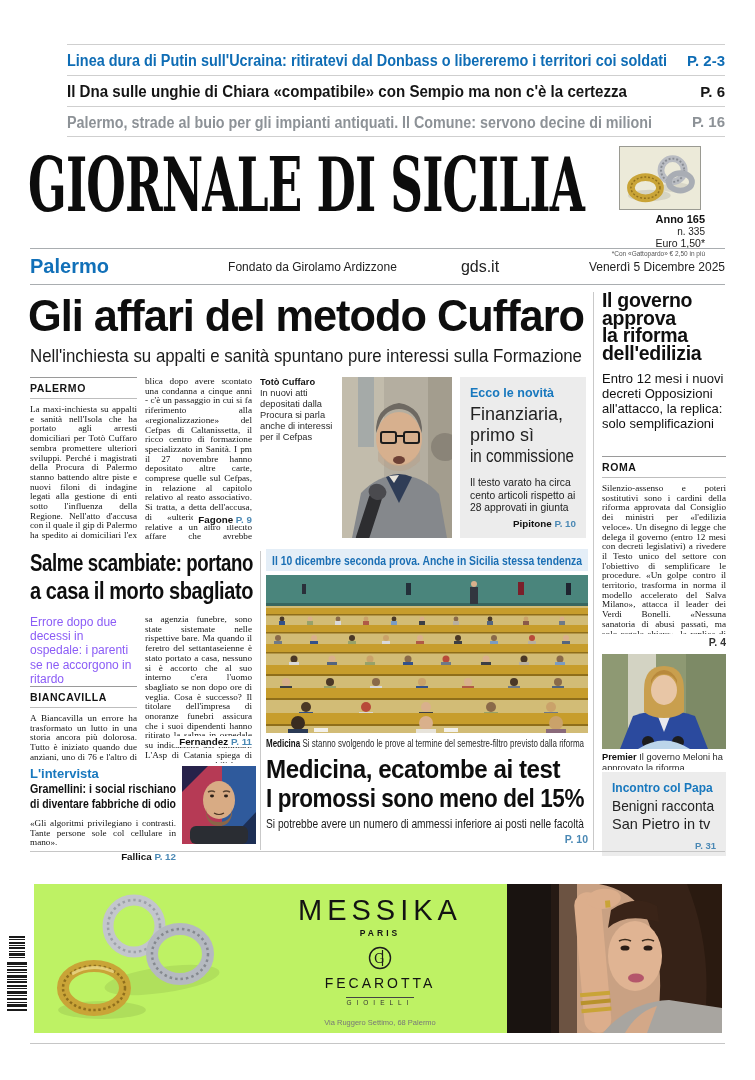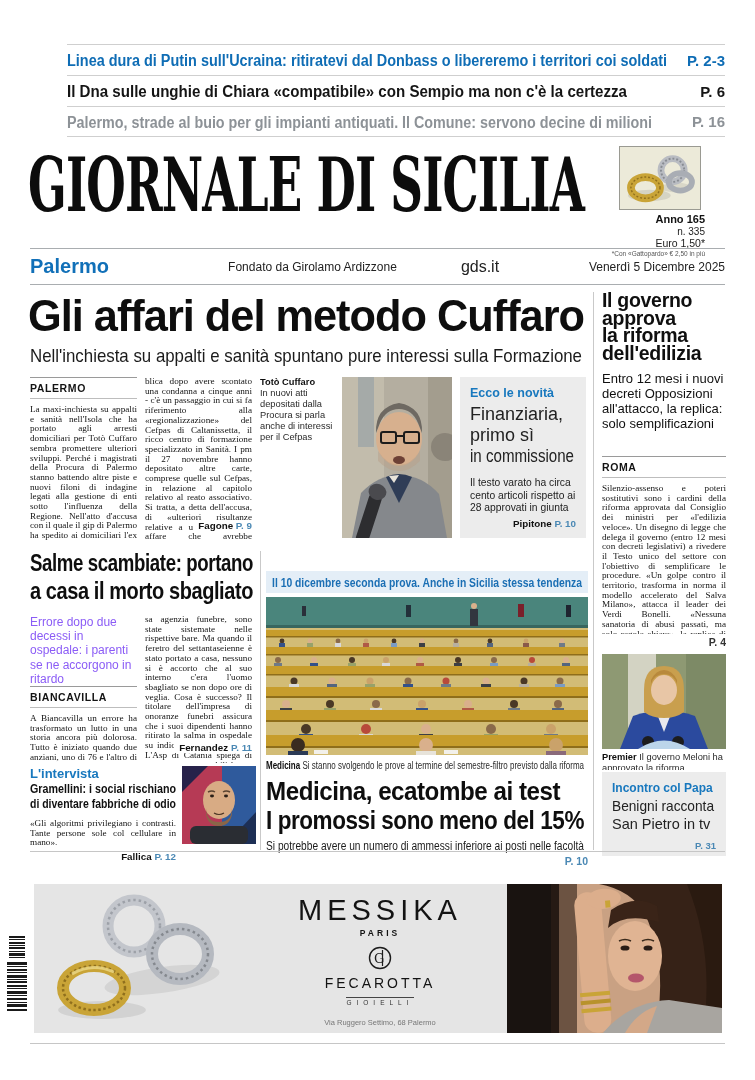--- a/index.html
+++ b/index.html
@@ -36,21 +36,21 @@
   .edition{width:190px;color:#1170b8;font-weight:bold;font-size:20px;}
   .founded{flex:1;text-align:center;font-size:12px;color:#222;}
   .site{width:150px;text-align:center;font-size:16px;color:#222;}
   .idate{width:170px;text-align:right;font-size:12px;color:#222;}
 
   .mini-kicker{font-size:10.5px;font-weight:bold;letter-spacing:.6px;color:#131313;
                border-top:1.5px solid #9a9a9a;border-bottom:1px solid #bdbdbd;padding:4px 0;margin-bottom:6px;}
   .serif{font-family:"Liberation Serif",serif;font-size:9.2px;line-height:9.7px;text-align:justify;color:#141414;}
   .byline{font-size:9.8px;font-weight:bold;text-align:right;color:#111;margin-top:3px;}
   .byline .pg{color:#4a88b4;}
-  .byline-abs{position:absolute;right:0;bottom:10px;background:#fff;padding-left:5px;}
+  .byline-abs{position:absolute;right:0;bottom:16px;background:#fff;padding-left:5px;}
   .cap{font-size:9.3px;line-height:1.18;color:#2a2a2a;}
   .capname{font-weight:bold;color:#0e0e0e;}
 
   
   .lead-body{left:30px;top:377px;width:558px;height:164px;display:flex;gap:8px;overflow:hidden;}
   .lcol{width:107px;overflow:hidden;}
   .lcol2{position:relative;}
   .capcol{width:74px;display:flex;flex-direction:column;justify-content:flex-start;padding-bottom:2px;}
   .box{background:#ececec;}
   .finbox{width:126px;height:161px;padding:9px 10px;display:flex;flex-direction:column;}
@@ -68,27 +68,27 @@
   
   .salme-cols{display:flex;gap:8px;margin-top:6px;height:148px;overflow:hidden;}
   .deck-gray{font-size:12px;line-height:14.2px;color:#8b5cf6;margin-bottom:0;}
 
   
   .intervista{left:30px;top:766px;width:226px;height:84px;display:flex;gap:6px;}
   .int-text{width:146px;}
 
   
   .medicina{left:266px;top:549px;width:322px;}
-  .kickerbar{height:22px;background:#e4eef7;display:flex;align-items:center;padding-left:6px;margin-top:22px;}
+  .kickerbar{height:22px;background:#e4eef7;display:flex;align-items:center;padding-left:6px;}
 
   
   .papabox{left:602px;top:772px;width:124px;height:84px;padding:9px 10px;}
 
   
-  .ad{left:34px;top:884px;width:688px;height:149px;background:#e5e5e5;overflow:hidden;}
+  .ad{left:34px;top:884px;width:688px;height:149px;background:#bef264;overflow:hidden;}
   .ad-center{position:absolute;left:218px;top:10px;width:256px;text-align:center;color:#131313;}
   .ad-brand{font-size:29px;letter-spacing:5px;font-weight:normal;}
   .ad-city{font-size:8.5px;letter-spacing:3px;font-weight:bold;margin-top:1px;}
   .ad-retailer{font-size:14px;letter-spacing:3px;margin-top:2px;}
   .ad-retsub{font-size:6.5px;letter-spacing:5px;color:#333;border-top:1px solid #444;display:inline-block;padding-top:1px;}
   .ad-address{font-size:7.5px;color:#777;margin-top:9px;}
 </style>
 </head>
 <body>
 

